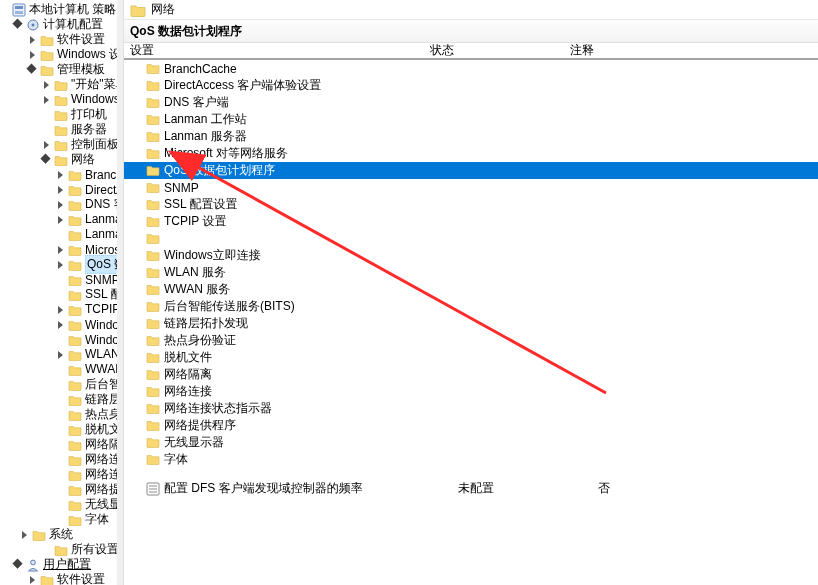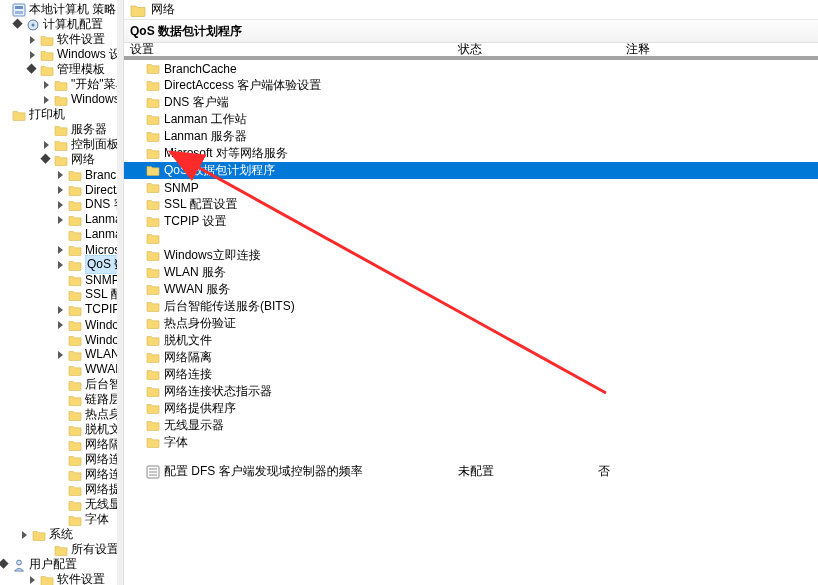--- a/index.html
+++ b/index.html
@@ -118,22 +118,21 @@
   display: flex;
   align-items: center;
   padding-left: 6px;
   font-weight: bold;
 }
 
 .columns-header {
   display: flex;
   height: 17px;
   background: #fff;
-  border-bottom: 4px solid #a3a3a3;
-  gap: 28px;
+  border-bottom: 2px solid #a3a3a3;
 }
 .col {
   padding-left: 6px;
   display: flex;
   align-items: center;
   font-size: 12px;
   color: #000;
 }
 .col-setting { width: 300px; }
 .col-state { width: 140px; }
@@ -238,21 +237,21 @@
       </div>
       <div class="tree-item" style="padding-left: 42px;">
         <span class="expander collapsed"></span>
         <span class="tree-icon">
           <svg width="14" height="12" viewBox="0 0 16 14">
             <path d="M1 3 h5 l1.5 1.5 H15 v8 a1 1 0 0 1 -1 1 H2 a1 1 0 0 1 -1 -1 Z" fill="#f8d873" stroke="#d9b44a" stroke-width="0.7"></path>
           </svg>
         </span>
         <span class="tree-label">Windows 组件</span>
       </div>
-      <div class="tree-item" style="">
+      <div class="tree-item" style="padding-left: 42px;">
         <span class="expander none"></span>
         <span class="tree-icon">
           <svg width="14" height="12" viewBox="0 0 16 14">
             <path d="M1 3 h5 l1.5 1.5 H15 v8 a1 1 0 0 1 -1 1 H2 a1 1 0 0 1 -1 -1 Z" fill="#f8d873" stroke="#d9b44a" stroke-width="0.7"></path>
           </svg>
         </span>
         <span class="tree-label">打印机</span>
       </div>
       <div class="tree-item" style="padding-left: 42px;">
         <span class="expander none"></span>
@@ -508,21 +507,21 @@
       </div>
       <div class="tree-item" style="padding-left: 42px;">
         <span class="expander none"></span>
         <span class="tree-icon">
           <svg width="14" height="12" viewBox="0 0 16 14">
             <path d="M1 3 h5 l1.5 1.5 H15 v8 a1 1 0 0 1 -1 1 H2 a1 1 0 0 1 -1 -1 Z" fill="#f8d873" stroke="#d9b44a" stroke-width="0.7"></path>
           </svg>
         </span>
         <span class="tree-label">所有设置</span>
       </div>
-      <div class="tree-item" style="">
+      <div class="tree-item" style="padding-left: 14px; text-decoration: underline;">
         <span class="expander expanded"></span>
         <span class="tree-icon">
           <svg width="14" height="14" viewBox="0 0 14 14">
             <circle cx="7" cy="4.5" r="2.4" fill="#d9e5f3" stroke="#5b7fb3"></circle>
             <path d="M2.5 13 q4.5-5 9 0 Z" fill="#d9e5f3" stroke="#5b7fb3"></path>
           </svg>
         </span>
         <span class="tree-label">用户配置</span>
       </div>
       <div class="tree-item" style="padding-left: 28px;">
@@ -639,20 +638,26 @@
         <span class="row-icon"><svg width="14" height="12" viewBox="0 0 16 14">
             <path d="M1 3 h5 l1.5 1.5 H15 v8 a1 1 0 0 1 -1 1 H2 a1 1 0 0 1 -1 -1 Z" fill="#f8d873" stroke="#d9b44a" stroke-width="0.7"></path>
           </svg></span>
         <span class="row-label">WWAN 服务</span>
       </div>
       <div class="list-row">
         <span class="row-icon"><svg width="14" height="12" viewBox="0 0 16 14">
             <path d="M1 3 h5 l1.5 1.5 H15 v8 a1 1 0 0 1 -1 1 H2 a1 1 0 0 1 -1 -1 Z" fill="#f8d873" stroke="#d9b44a" stroke-width="0.7"></path>
           </svg></span>
         <span class="row-label">后台智能传送服务(BITS)</span>
+      </div>
+      <div class="list-row">
+        <span class="row-icon"><svg width="14" height="12" viewBox="0 0 16 14">
+            <path d="M1 3 h5 l1.5 1.5 H15 v8 a1 1 0 0 1 -1 1 H2 a1 1 0 0 1 -1 -1 Z" fill="#f8d873" stroke="#d9b44a" stroke-width="0.7"></path>
+          </svg></span>
+        <span class="row-label">链路层拓扑发现</span>
       </div>
       <div class="list-row">
         <span class="row-icon"><svg width="14" height="12" viewBox="0 0 16 14">
             <path d="M1 3 h5 l1.5 1.5 H15 v8 a1 1 0 0 1 -1 1 H2 a1 1 0 0 1 -1 -1 Z" fill="#f8d873" stroke="#d9b44a" stroke-width="0.7"></path>
           </svg></span>
         <span class="row-label">热点身份验证</span>
       </div>
       <div class="list-row">
         <span class="row-icon"><svg width="14" height="12" viewBox="0 0 16 14">
             <path d="M1 3 h5 l1.5 1.5 H15 v8 a1 1 0 0 1 -1 1 H2 a1 1 0 0 1 -1 -1 Z" fill="#f8d873" stroke="#d9b44a" stroke-width="0.7"></path>

